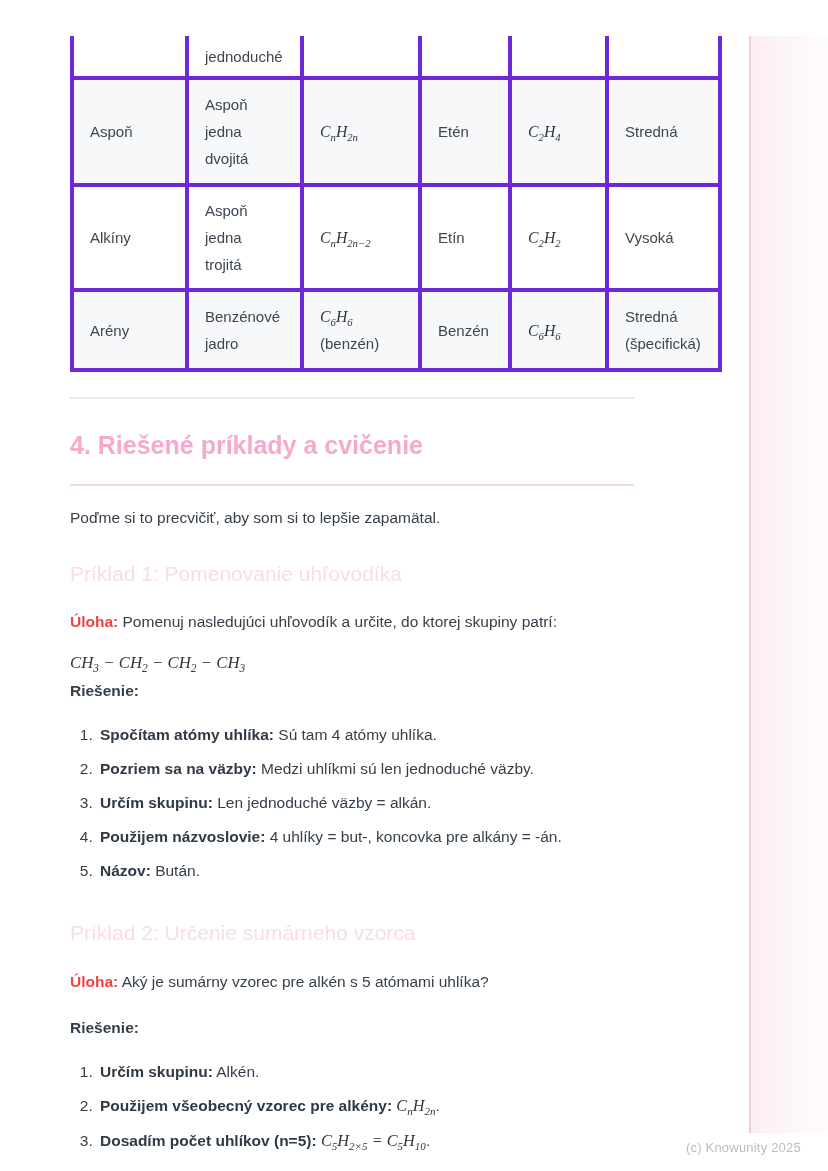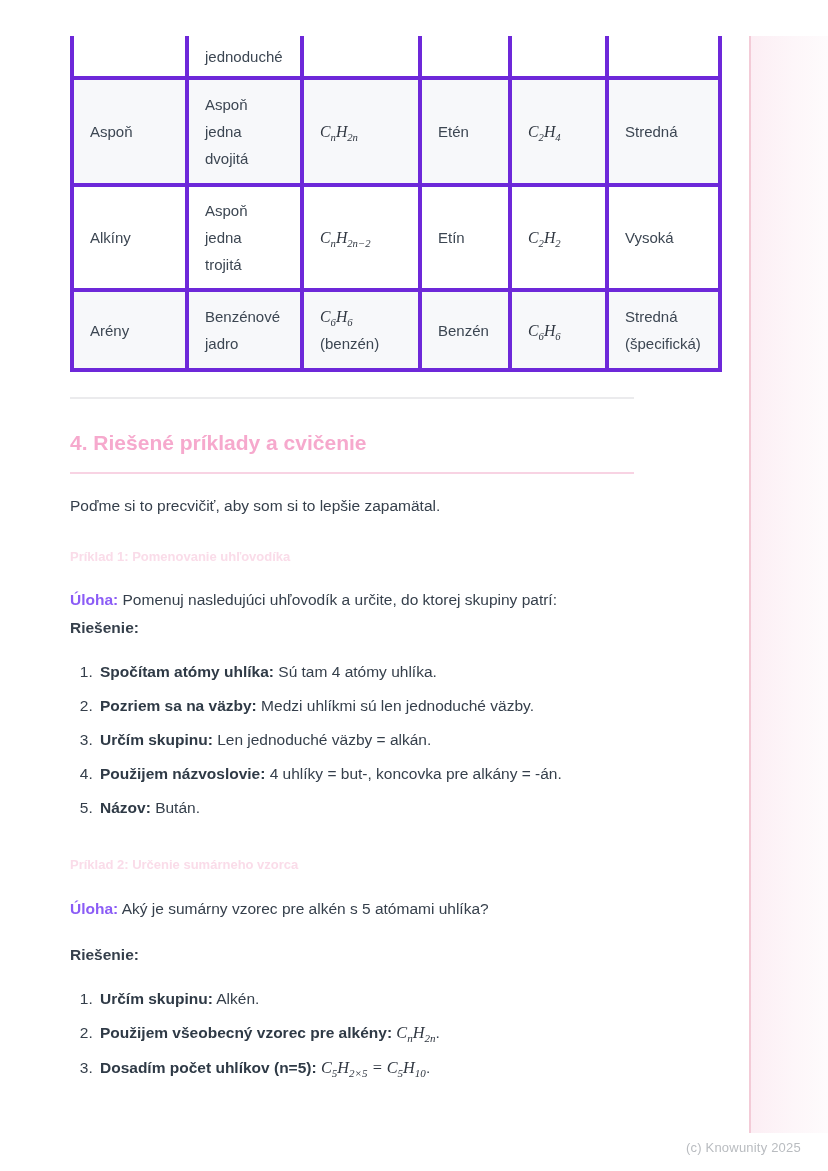--- a/index.html
+++ b/index.html
@@ -21,33 +21,33 @@
   tbody tr:nth-child(2){height:107px;}
   tbody tr:nth-child(3){height:105px;}
   tbody tr:nth-child(4){height:80px;}
   tr.shaded{background:#f7f8fa;}
 
   .math{font-family:"Liberation Serif","DejaVu Serif",serif;font-style:italic;font-size:1.05em;color:#2f3640;}
   .math sub{font-size:0.68em;line-height:0;}
 
   .rule{width:564px;height:2px;background:#ebebed;margin-top:25px;}
 
-  h2{width:564px;box-sizing:border-box;margin:31px 0 0 0;font-size:21px;line-height:1.2;
-     font-weight:700;color:#f6a9cd;padding-bottom:17px;border-bottom:2px solid #f8d3e3;}
+  h2{width:564px;box-sizing:border-box;margin:31px 0 0 0;font-size:25px;line-height:1.2;
+     font-weight:700;color:#f6a9cd;padding-bottom:24px;border-bottom:2px solid #f8d3e3;}
   .intro{margin:21px 0 0 0;font-size:15.5px;line-height:21px;width:564px;}
-  h3{margin:33px 0 0 0;font-size:13px;line-height:1.25;font-weight:700;color:#fadce9;}
+  h3{margin:33px 0 0 0;font-size:21px;line-height:1.25;font-weight:400;color:#fadce9;}
   h3.second{margin-top:40px;}
   .para{margin:24px 0 0 0;font-size:15.5px;line-height:21px;width:564px;}
   .formula-line{margin:21px 0 0 0;font-size:16px;}
   .sol{margin:9px 0 0 0;font-size:15.5px;font-weight:700;}
   .sol.spaced{margin-top:27px;}
   ol{margin:25px 0 0 0;padding-left:27px;font-size:15.5px;line-height:19px;width:540px;}
   li{margin-bottom:15px;padding-left:3px;}
   li strong{font-weight:700;color:#2f3a46;}
-  strong{color:#8b5cf6;}
+  strong{color:#ef4444;}
 
   .copyright{position:absolute;left:686px;top:1140px;font-size:13px;color:#b9bcc0;letter-spacing:0.2px;}
 </style>
 </head>
 <body>
 
 <div class="right-wash"></div>
 <div class="right-line"></div>
 
 <div class="content">
@@ -142,20 +142,21 @@
       </tbody>
   </table>
 
   <div class="rule"></div>
 
   <h2>4. Riešené príklady a cvičenie</h2>
   <p class="intro">Poďme si to precvičiť, aby som si to lepšie zapamätal.</p>
 
   <h3>Príklad 1: Pomenovanie uhľovodíka</h3>
   <p class="para"><strong>Úloha:</strong> <span>Pomenuj nasledujúci uhľovodík a určite, do ktorej skupiny patrí:</span></p>
+  <p class="formula-line"><span class="math">CH<sub>3</sub> − CH<sub>2</sub> − CH<sub>2</sub> − CH<sub>3</sub></span></p>
   <p class="sol">Riešenie:</p>
   <ol>
       <li><strong>Spočítam atómy uhlíka:</strong> Sú tam 4 atómy uhlíka.</li>
       <li><strong>Pozriem sa na väzby:</strong> Medzi uhlíkmi sú len jednoduché väzby.</li>
       <li><strong>Určím skupinu:</strong> Len jednoduché väzby = alkán.</li>
       <li><strong>Použijem názvoslovie:</strong> 4 uhlíky = but-, koncovka pre alkány = -án.</li>
       <li><strong>Názov:</strong> Bután.</li>
     </ol>
 
   <h3 class="second">Príklad 2: Určenie sumárneho vzorca</h3>

